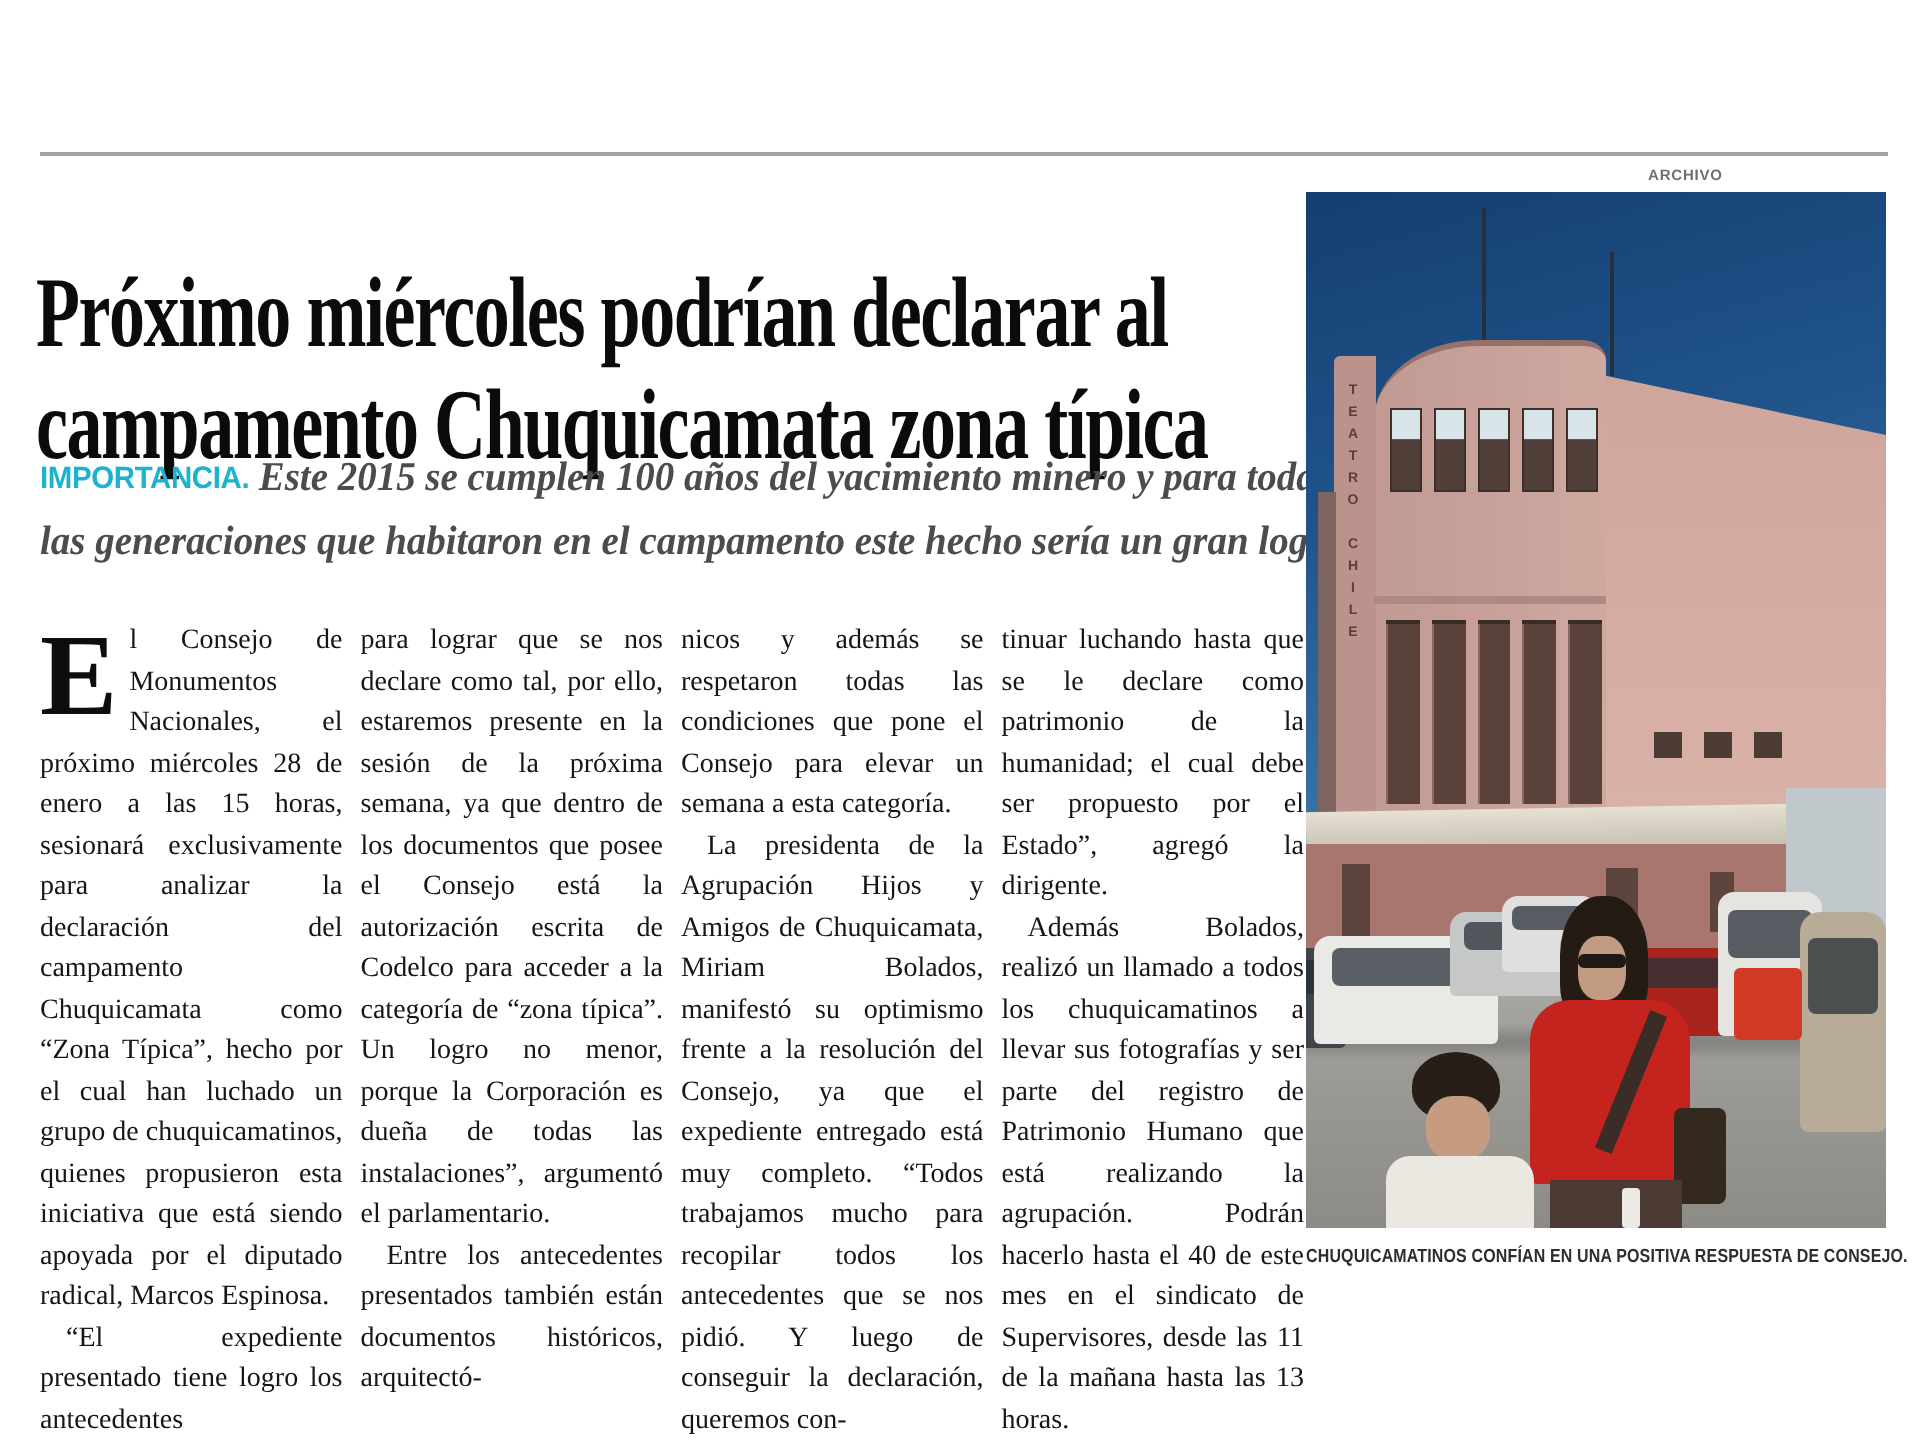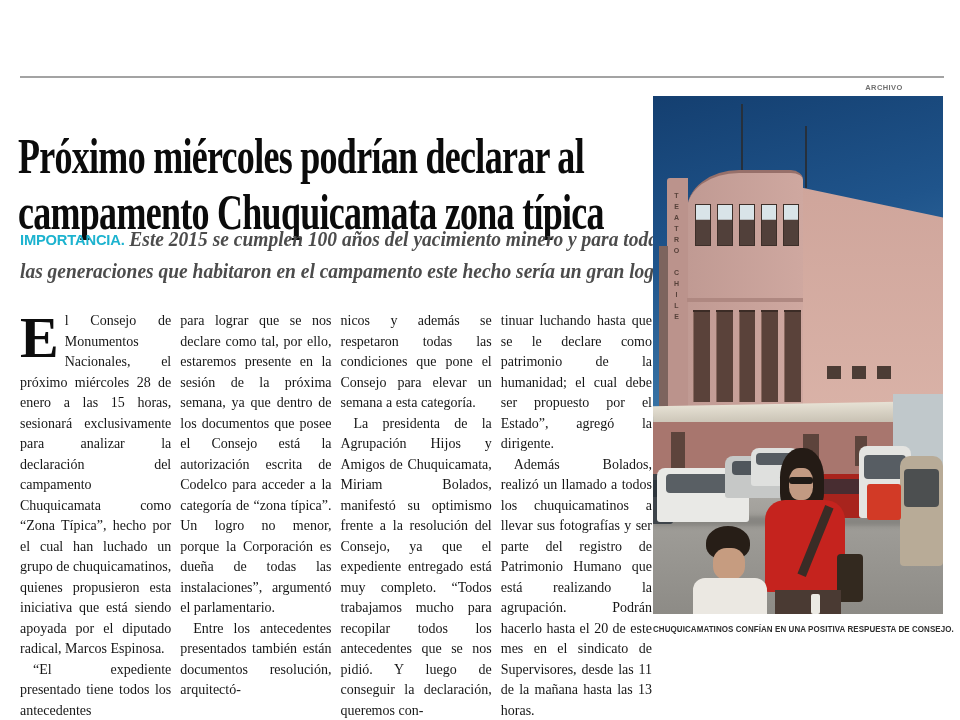--- a/index.html
+++ b/index.html
@@ -1,21 +1,21 @@
 <!DOCTYPE html>
 <html><head>
 <meta charset="utf-8">
 <style>
   html,body{margin:0;padding:0;}
   body{width:960px;height:720px;background:#ffffff;position:relative;overflow:hidden;
        font-family:"Liberation Serif",serif;-webkit-font-smoothing:antialiased;}
 
   .top-rule{position:absolute;left:20px;top:76px;width:924px;height:2px;background:#a3a3a3;}
 
-  .archive-label{position:absolute;left:824px;top:83px;width:120px;text-align:center;
+  .archive-label{position:absolute;left:824px;top:83px;width:120px;text-align:left;
        font-family:"Liberation Sans",sans-serif;font-size:7.5px;font-weight:700;
        color:#6f6f6f;letter-spacing:.4px;}
 
   
   .headline{position:absolute;left:18px;top:94px;transform:scaleX(.72);transform-origin:left top;
        color:#0b0b0b;font-weight:700;letter-spacing:-1px;line-height:56px;font-size:50px;
        white-space:nowrap;}
   .headline div{white-space:nowrap;}
 
   
@@ -115,33 +115,33 @@
 </h1>
 
 <div class="kicker">
   <div class="kicker-line"><span class="kicker-label" style="color:#1db3cf">IMPORTANCIA.</span><span>Este 2015 se cumplen 100 años del yacimiento minero y para todas</span></div>
   <div class="kicker-line">las generaciones que habitaron en el campamento este hecho sería un gran logro.</div>
 </div>
 
 <div class="columns">
   <div class="col">
     <p><span class="dropcap">E</span><span>l Consejo de Monumentos Nacionales, el próximo miércoles 28 de enero a las 15 horas, sesionará exclusivamente para analizar la declaración del campamento Chuquicamata como “Zona Típica”, hecho por el cual han luchado un grupo de chuquicamatinos, quienes propusieron esta iniciativa que está siendo apoyada por el diputado radical, Marcos Espinosa.</span></p>
-    <p class="ind">“El expediente presentado tiene todos los antecedentes</p>
+    <p class="ind">“El expediente presentado tiene logro los antecedentes</p>
   </div>
   <div class="col">
     <p>para lograr que se nos declare como tal, por ello, estaremos presente en la sesión de la próxima semana, ya que dentro de los documentos que posee el Consejo está la autorización escrita de Codelco para acceder a la categoría de “zona típica”. Un logro no menor, porque la Corporación es dueña de todas las instalaciones”, argumentó el parlamentario.</p>
-    <p class="ind">Entre los antecedentes presentados también están documentos resolución, arquitectó-</p>
+    <p class="ind">Entre los antecedentes presentados también están documentos históricos, arquitectó-</p>
   </div>
   <div class="col">
     <p>nicos y además se respetaron todas las condiciones que pone el Consejo para elevar un semana a esta categoría.</p>
     <p class="ind">La presidenta de la Agrupación Hijos y Amigos de Chuquicamata, Miriam Bolados, manifestó su optimismo frente a la resolución del Consejo, ya que el expediente entregado está muy completo. “Todos trabajamos mucho para recopilar todos los antecedentes que se nos pidió. Y luego de conseguir la declaración, queremos con-</p>
   </div>
   <div class="col">
     <p>tinuar luchando hasta que se le declare como patrimonio de la humanidad; el cual debe ser propuesto por el Estado”, agregó la dirigente.</p>
-    <p class="ind">Además Bolados, realizó un llamado a todos los chuquicamatinos a llevar sus fotografías y ser parte del registro de Patrimonio Humano que está realizando la agrupación. Podrán hacerlo hasta el 20 de este mes en el sindicato de Supervisores, desde las 11 de la mañana hasta las 13 horas.</p>
+    <p class="ind">Además Bolados, realizó un llamado a todos los chuquicamatinos a llevar sus fotografías y ser parte del registro de Patrimonio Humano que está realizando la agrupación. Podrán hacerlo hasta el 40 de este mes en el sindicato de Supervisores, desde las 11 de la mañana hasta las 13 horas.</p>
   </div>
 </div>
 
 <div class="photo">
   <div class="antenna a1"></div>
   <div class="antenna a2"></div>
   <div class="wall-right"></div>
   <div class="tower"></div>
   <div class="pillar">
     <div class="sign-text">TEATRO CHILE</div>

